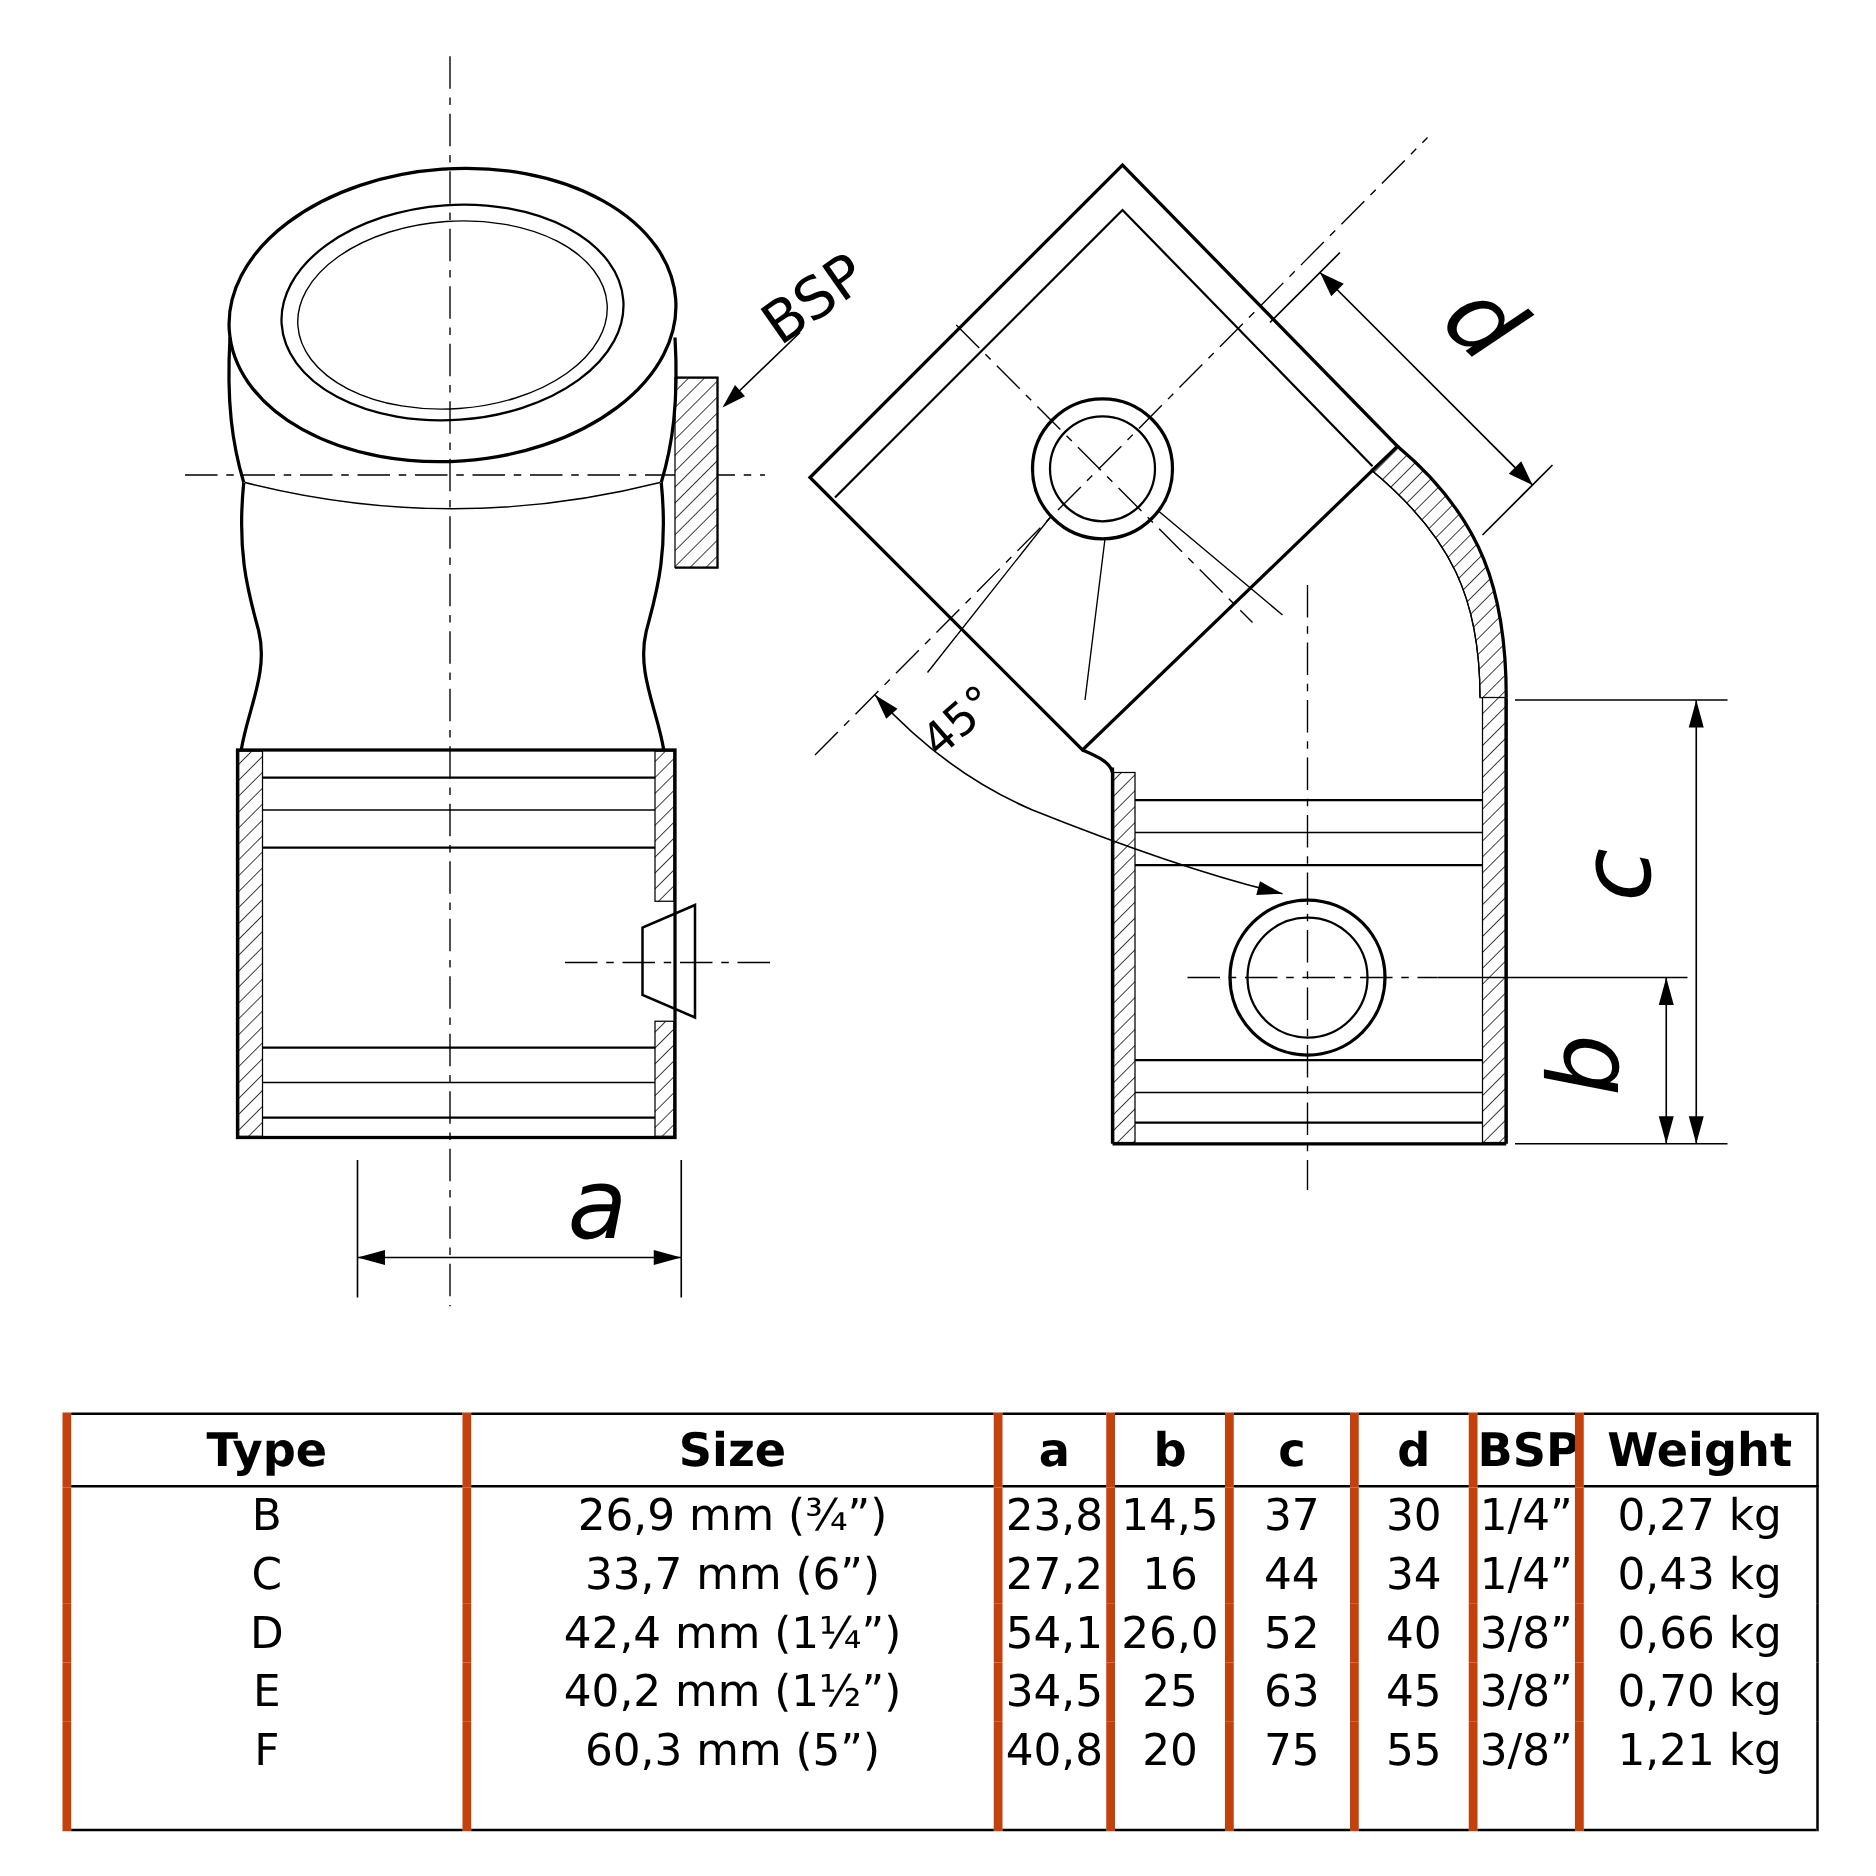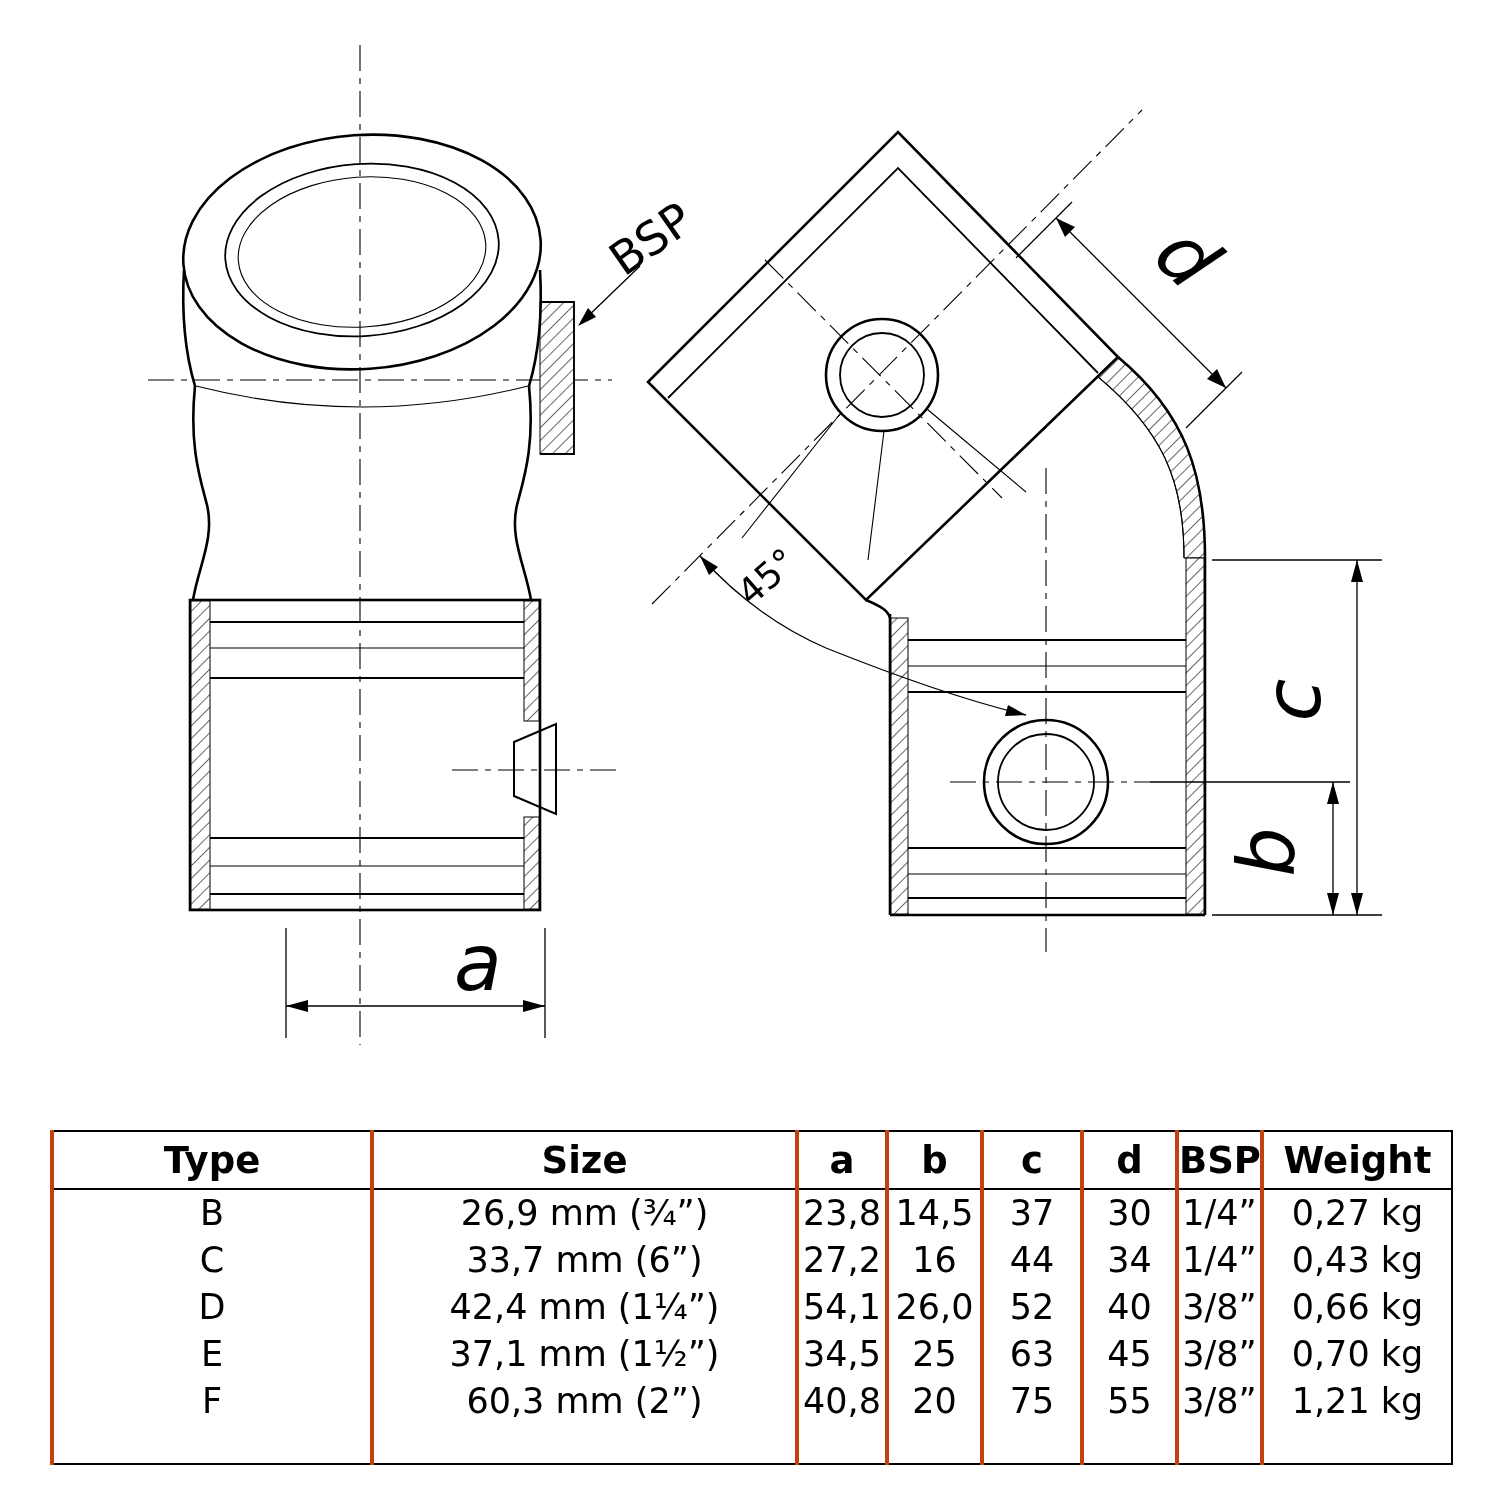--- a/index.html
+++ b/index.html
@@ -17,21 +17,21 @@
   .dim { fill:none; stroke:#000; stroke-width:1.3; }   
   .ah  { fill:#000; stroke:none; }                     
   .hatchfill { fill:url(#hatch); stroke:#000; stroke-width:1; }
   text.lbl  { fill:#000; font-style:italic; font-size:78px; font-family:"DejaVu Sans",sans-serif; }
   text.small{ fill:#000; font-size:36px; font-family:"DejaVu Sans",sans-serif; }
   text.bsp  { fill:#000; font-size:46px; font-family:"DejaVu Sans",sans-serif; }
 
   
   .table-wrap { position:absolute; left:50px; top:1130px; width:1400px; }
   table.dims { border-collapse:collapse; width:100%; table-layout:fixed; border:2px solid #000; }
-  .dims th, .dims td { border-left:4px solid #c2410c; border-right:2px solid #000;
+  .dims th, .dims td { border-left:7px solid #c2410c; border-right:2px solid #000;
                        text-align:center; vertical-align:middle; white-space:nowrap; overflow:hidden; }
   .dims thead th { border-bottom:2px solid #000; height:58px; font-size:37px; font-weight:bold; }
   .dims tbody td { font-size:35px; height:47px; font-weight:normal; }
   .dims tr.spacer td { height:40px; }
 </style>
 </head>
 <body>
 
 <div class="page">
 
@@ -212,31 +212,31 @@
           <td>42,4 mm (1¼”)</td>
           <td>54,1</td>
           <td>26,0</td>
           <td>52</td>
           <td>40</td>
           <td>3/8”</td>
           <td>0,66 kg</td>
         </tr>
         <tr>
           <td>E</td>
-          <td>37,1 mm (1½”)</td>
+          <td>40,2 mm (1½”)</td>
           <td>34,5</td>
           <td>25</td>
           <td>63</td>
           <td>45</td>
           <td>3/8”</td>
           <td>0,70 kg</td>
         </tr>
         <tr>
           <td>F</td>
-          <td>60,3 mm (2”)</td>
+          <td>60,3 mm (5”)</td>
           <td>40,8</td>
           <td>20</td>
           <td>75</td>
           <td>55</td>
           <td>3/8”</td>
           <td>1,21 kg</td>
         </tr>
         <tr class="spacer">
           <td></td>
           <td></td>

